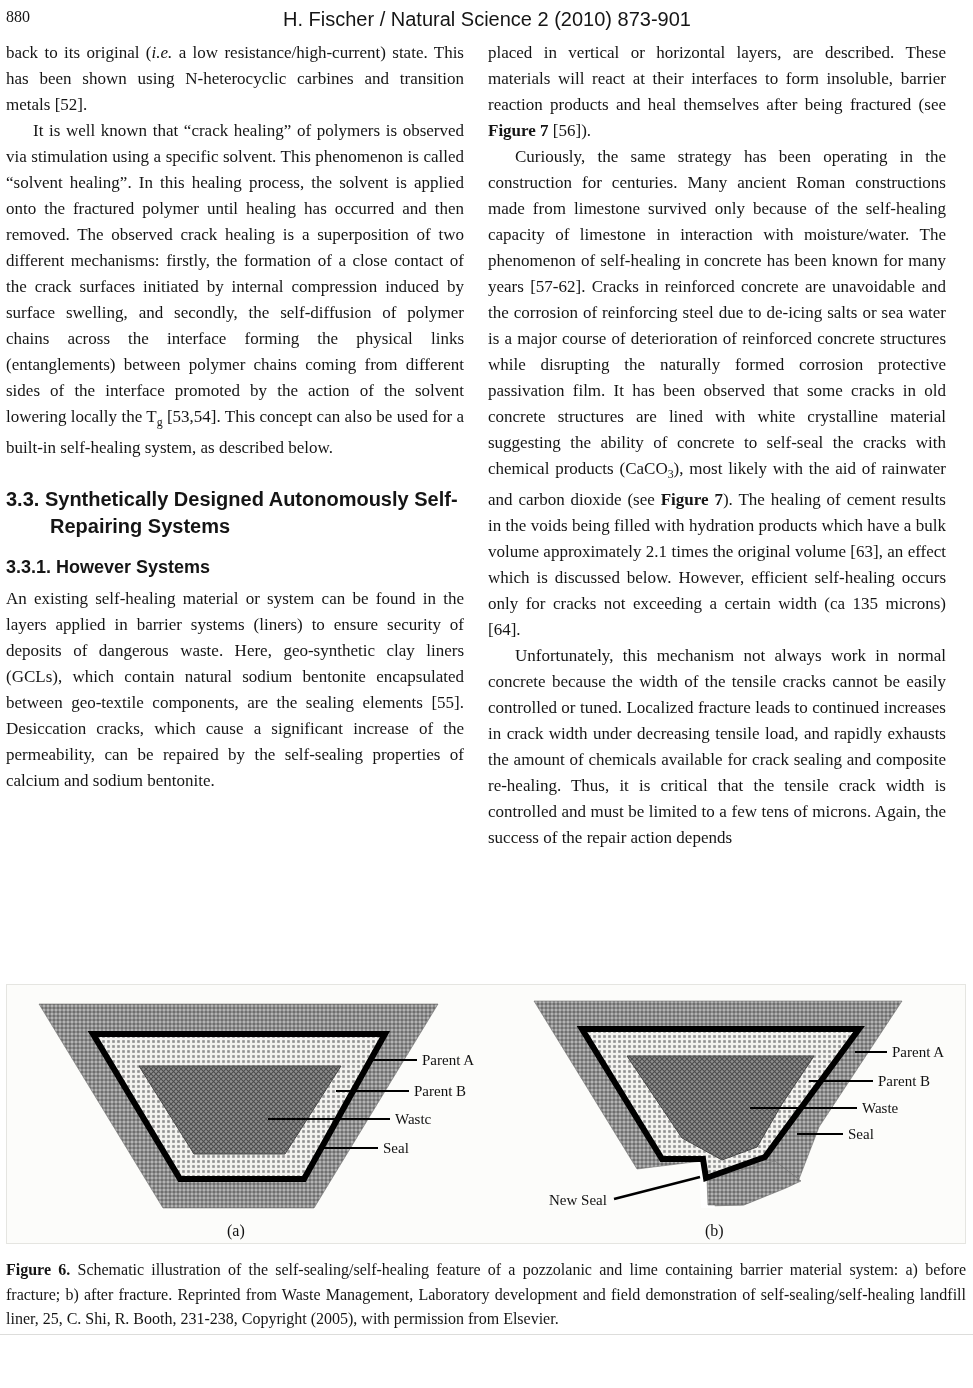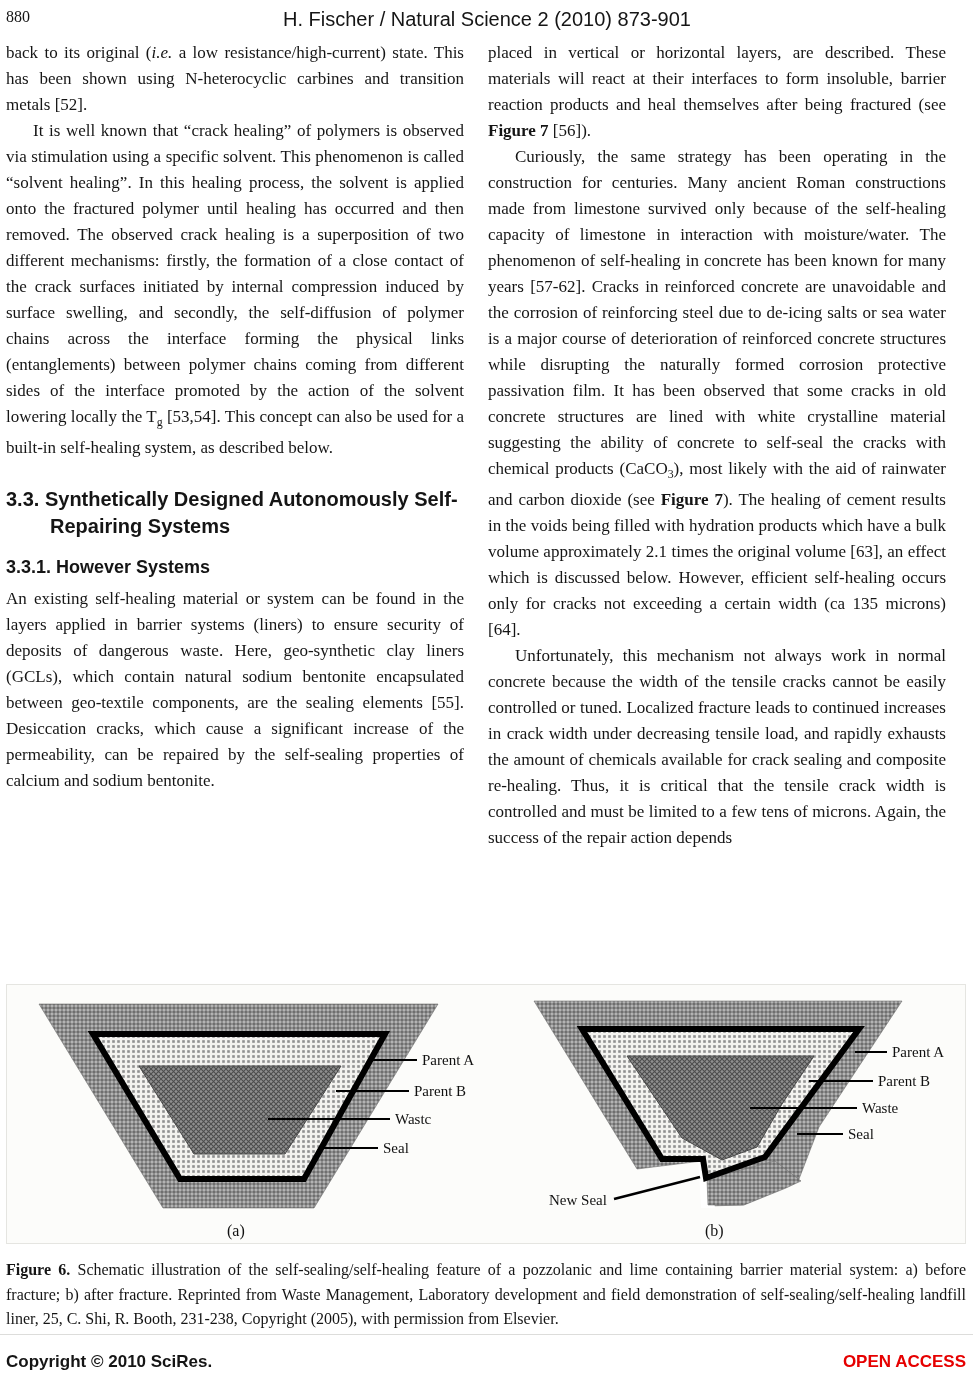--- a/index.html
+++ b/index.html
@@ -160,18 +160,14 @@
       <line x1="127" y1="210" x2="213" y2="188" stroke="#000" stroke-width="2.5"></line>
       <text class="fig-label" x="62" y="216">New Seal</text>
       <text class="fig-tag" x="218" y="247">(b)</text>
     </svg>
 
   </div>
 
   <p class="caption"><b>Figure 6.</b><span> Schematic illustration of the self-sealing/self-healing feature of a pozzolanic and lime containing barrier material system: a) before fracture; b) after fracture. Reprinted from Waste Management, Laboratory development and field demonstration of self-sealing/self-healing landfill liner, 25, C. Shi, R. Booth, 231-238, Copyright (2005), with permission from Elsevier.</span></p>
 
   <div class="footer-rule"></div>
-  <div class="footer">
-    <span>Copyright © 2010 SciRes.</span>
-    <span class="open-access">OPEN ACCESS</span>
-  </div>
 
 </div>
 
 </body></html>

